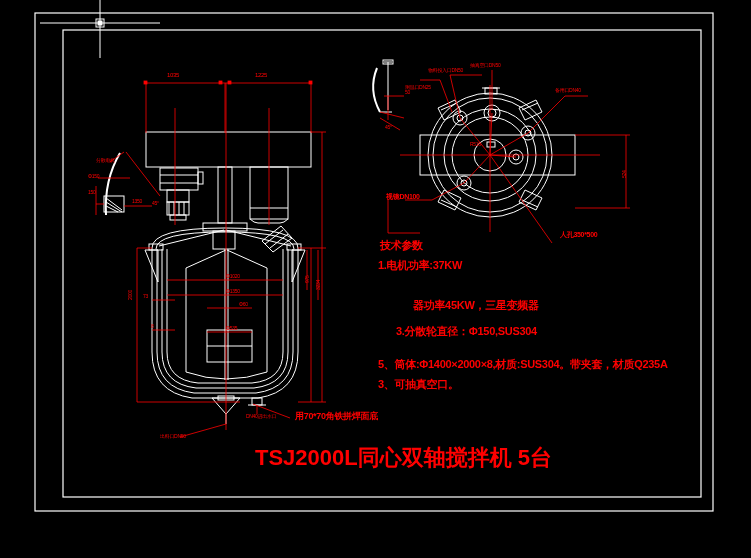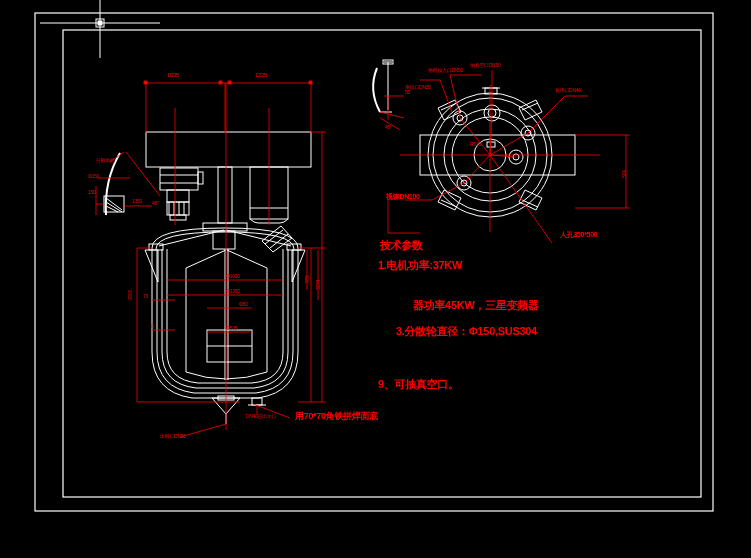--- a/index.html
+++ b/index.html
@@ -287,16 +287,18 @@
 
   <div class="txt tiny" style="left:470px; top:142px;">R516</div>
   <div class="txt tiny" style="left:622px; top:178px; transform:rotate(-90deg); transform-origin:left top;">524</div>
   <div class="txt tiny" style="left:405px; top:90px;">50</div>
   <div class="txt tiny" style="left:385px; top:125px;">45°</div>
 
   <div class="txt spec" style="left:380px; top:240px;">技术参数</div>
   <div class="txt spec" style="left:378px; top:260px;">1.电机功率:37KW</div>
   <div class="txt spec" style="left:378px; top:300px;margin-left:35px;">器功率45KW，三星变频器</div>
   <div class="txt spec" style="left:396px; top:326px;">3.分散轮直径：Φ150,SUS304</div>
-  <div class="txt spec" style="left:378px; top:379px;">9、可抽真空口。</div>
-
+  <div class="txt spec" style="left:378px; top:359px;">5、筒体:Φ1400×2000×8,材质:SUS304。带夹套，材质Q235A</div>
+  <div class="txt spec" style="left:378px; top:379px;">3、可抽真空口。</div>
+
+  <div class="txt title" style="left:255px; top:447px;">TSJ2000L同心双轴搅拌机   5台</div>
 
 </div>
 
 </body></html>

